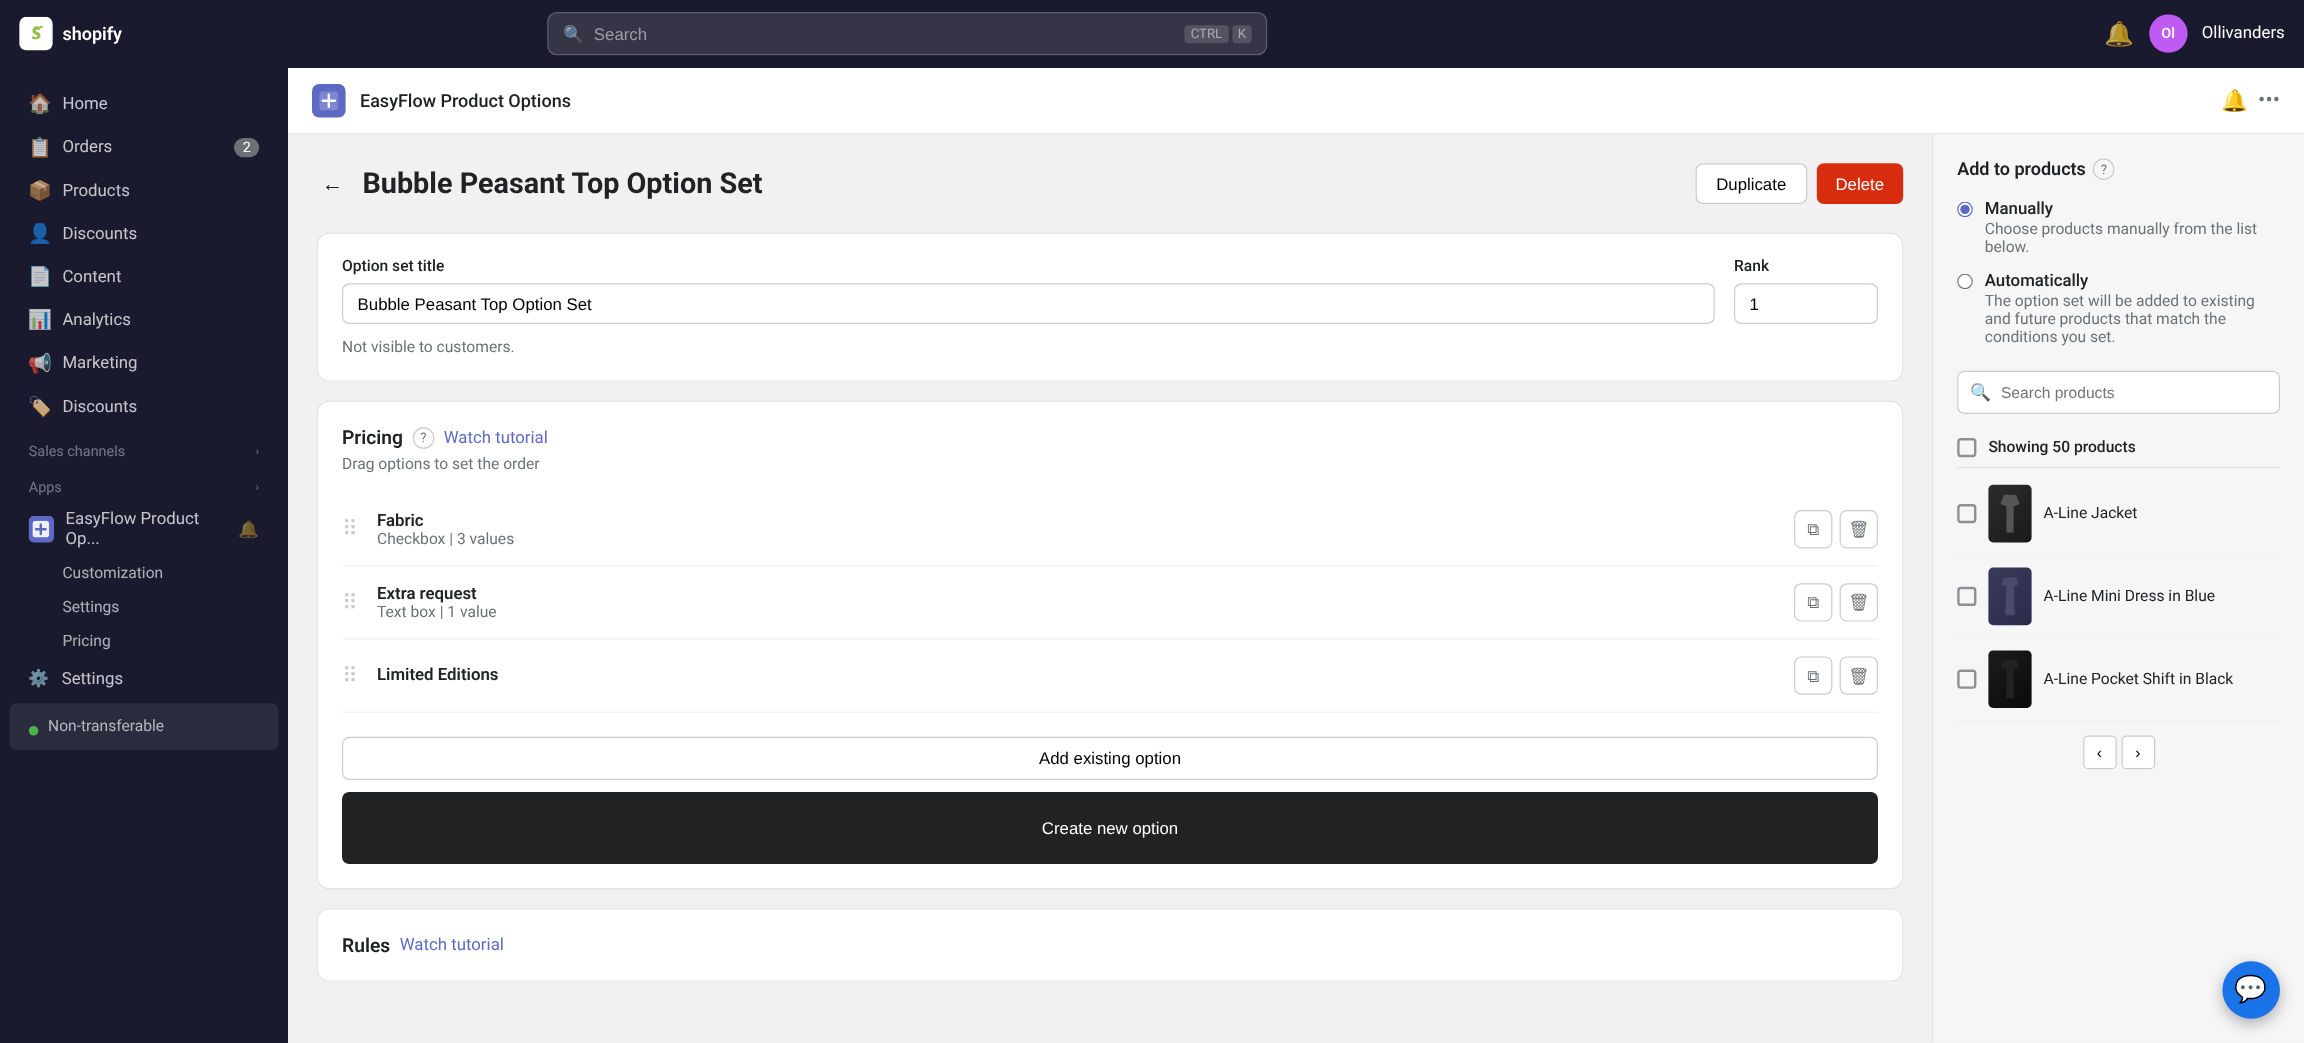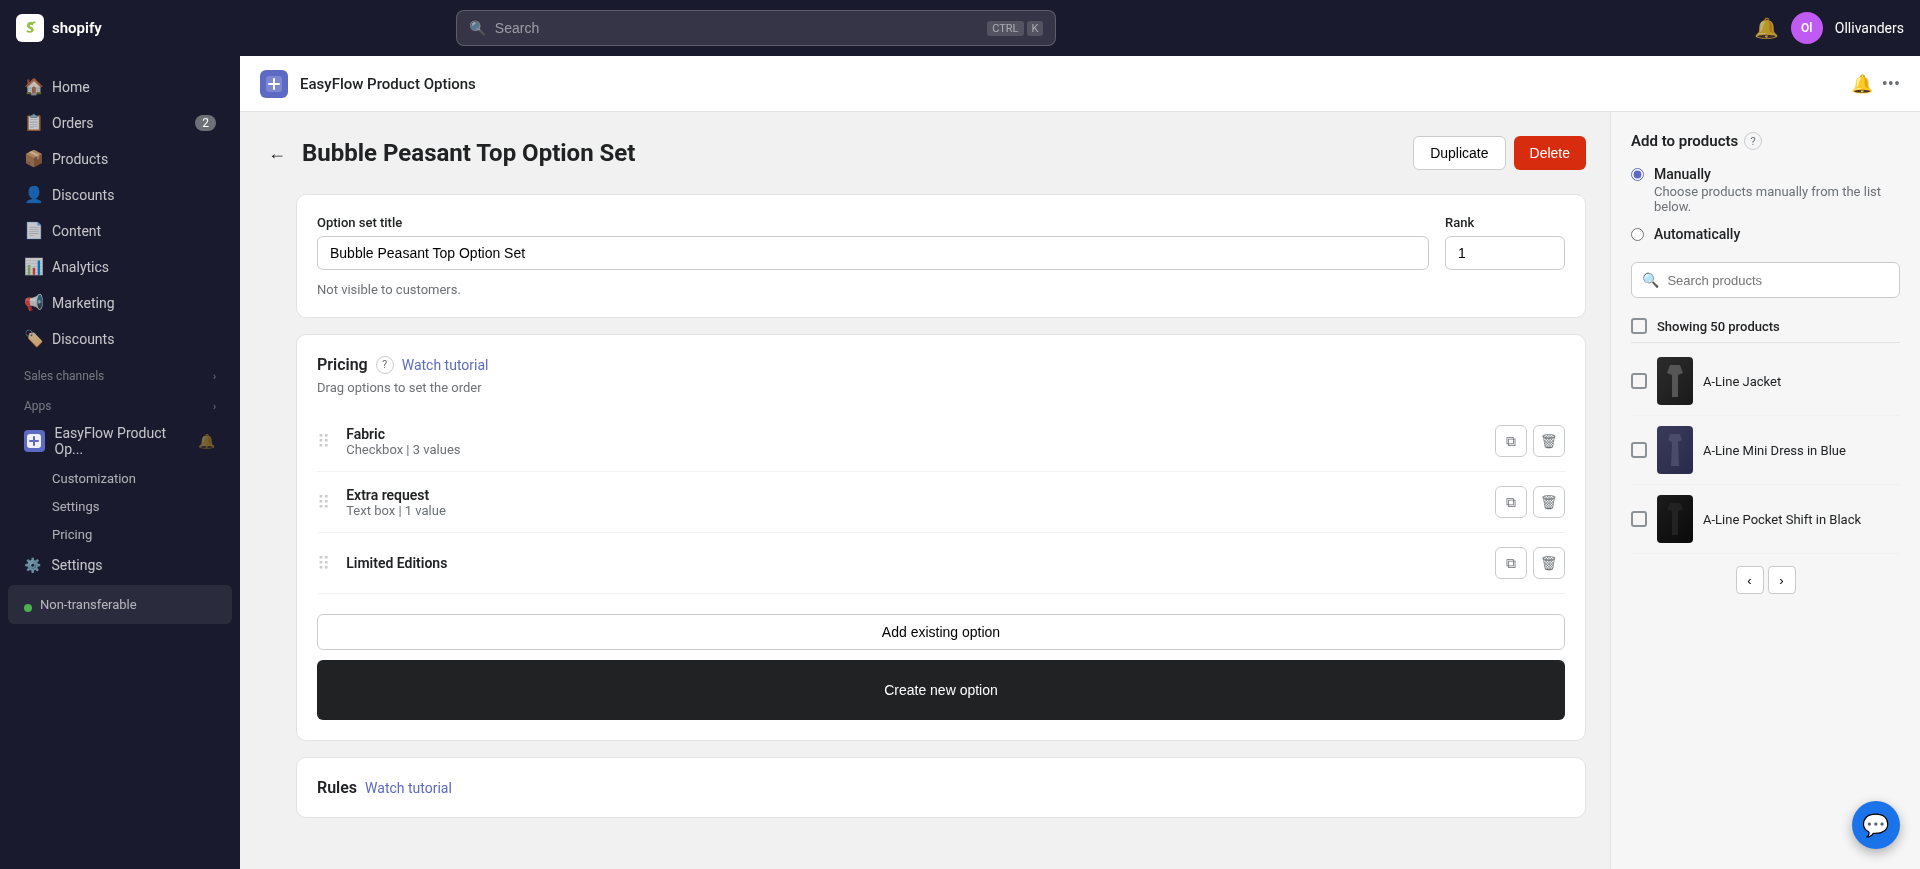--- a/index.html
+++ b/index.html
@@ -240,21 +240,20 @@
       font-weight: 500;
     }
 
     
     .card {
       background: white;
       border-radius: 10px;
       border: 1px solid #e1e3e5;
       padding: 20px;
       margin-bottom: 16px;
-      margin-left: 32px;
     }
 
     
     .form-row { display: flex; gap: 16px; align-items: flex-start; }
     .form-group { display: flex; flex-direction: column; gap: 6px; }
     .form-group label { font-size: 13px; font-weight: 500; color: #202223; }
     .form-group input {
       border: 1px solid #c9cccf;
       border-radius: 6px;
       padding: 8px 12px;
@@ -693,20 +692,21 @@
             <input type="radio" name="add-type" checked="" style="">
             <div>
               <div class="radio-label">Manually</div>
               <div class="radio-desc">Choose products manually from the list below.</div>
             </div>
           </div>
           <div class="radio-option">
             <input type="radio" name="add-type" style="">
             <div>
               <div class="radio-label">Automatically</div>
+              <div class="radio-desc">The option set will be added to existing and future products that match the conditions you set.</div>
             </div>
           </div>
         </div>
 
         <div class="search-products">
           <span class="search-icon">🔍</span>
           <input type="text" placeholder="Search products" style="">
         </div>
 
         <div class="products-list-header">

